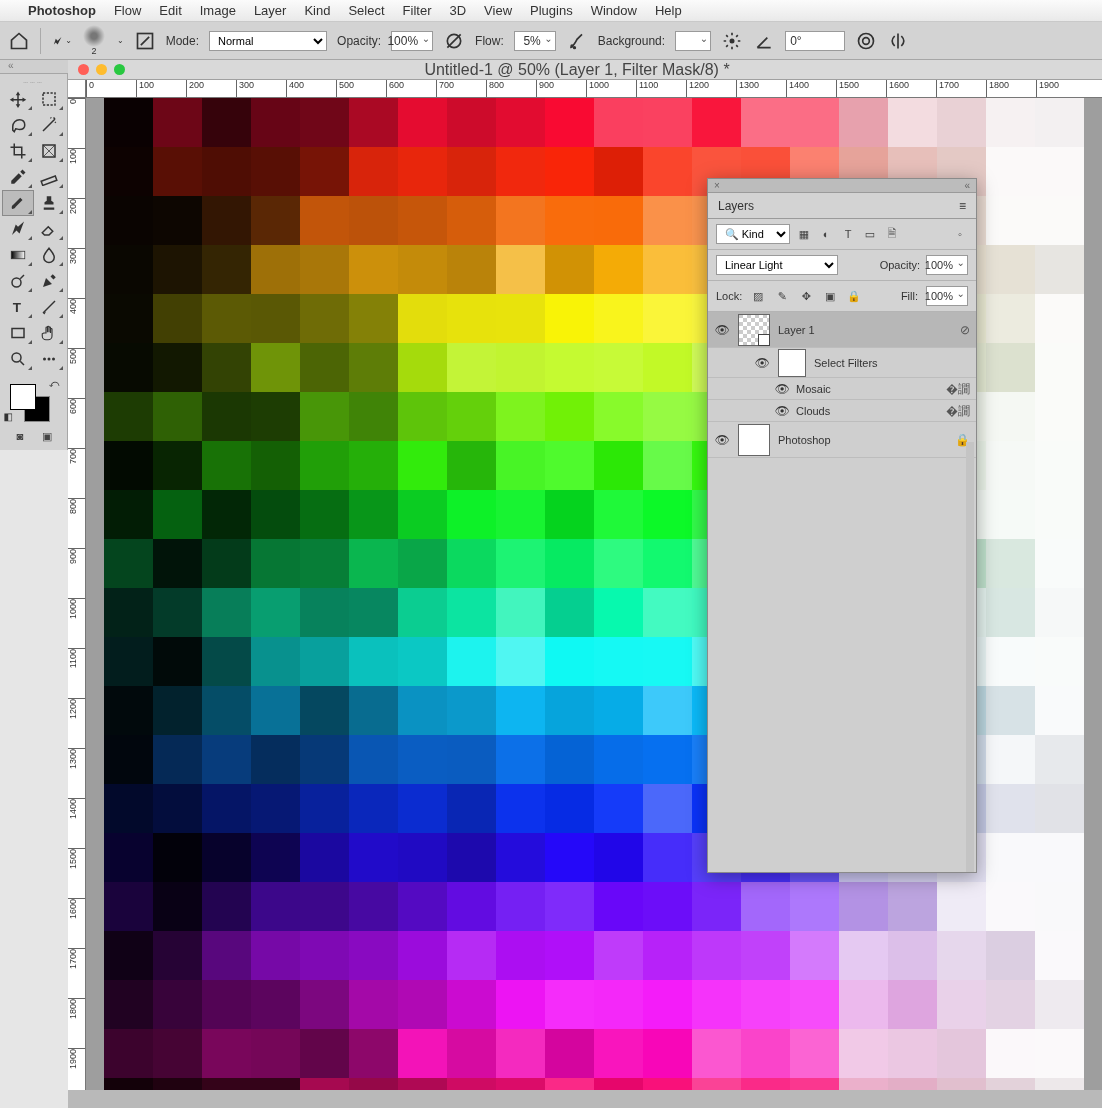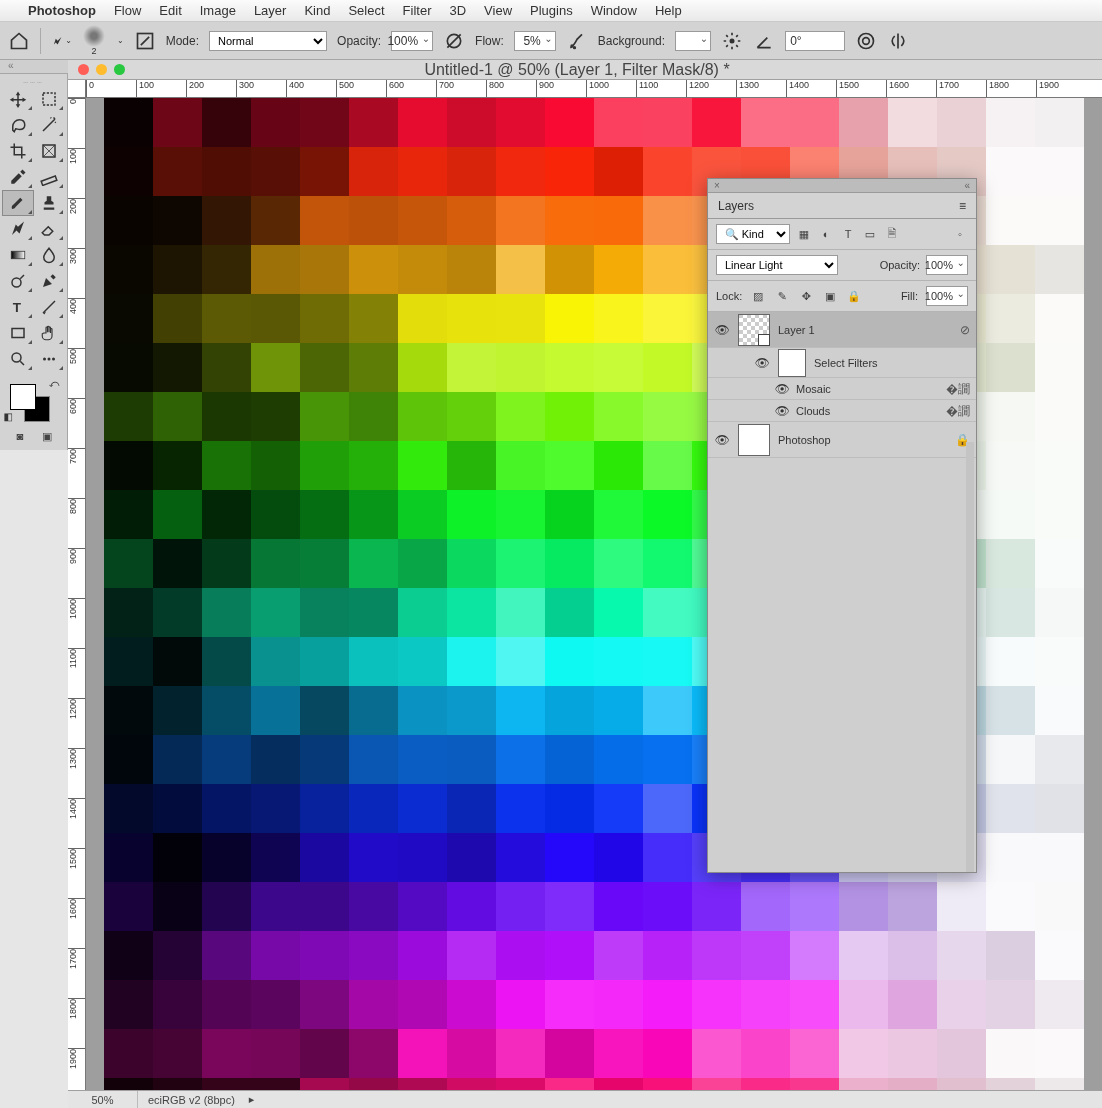--- a/index.html
+++ b/index.html
@@ -922,25 +922,20 @@
           <div style="background: rgb(250, 42, 136);"></div>
           <div style="background: rgb(250, 55, 143);"></div>
           <div style="background: rgb(235, 176, 203);"></div>
           <div style="background: rgb(227, 174, 198);"></div>
           <div style="background: rgb(225, 191, 206);"></div>
           <div style="background: rgb(227, 210, 218);"></div>
           <div style="background: rgb(237, 232, 234);"></div>
         </div>
     </div>
   </div>
-  <div class="statusbar">
-    <div class="zoom">50%</div>
-    <div class="prof">eciRGB v2 (8bpc)</div>
-    <span style="margin-left:4px;">▸</span>
-  </div>
 </div>
 
 <div class="panel">
   <div class="pbar">
     <span>×</span>
     <span>«</span>
   </div>
   <div class="ptab">
     <span class="lab">Layers</span>
     <span>≡</span>

